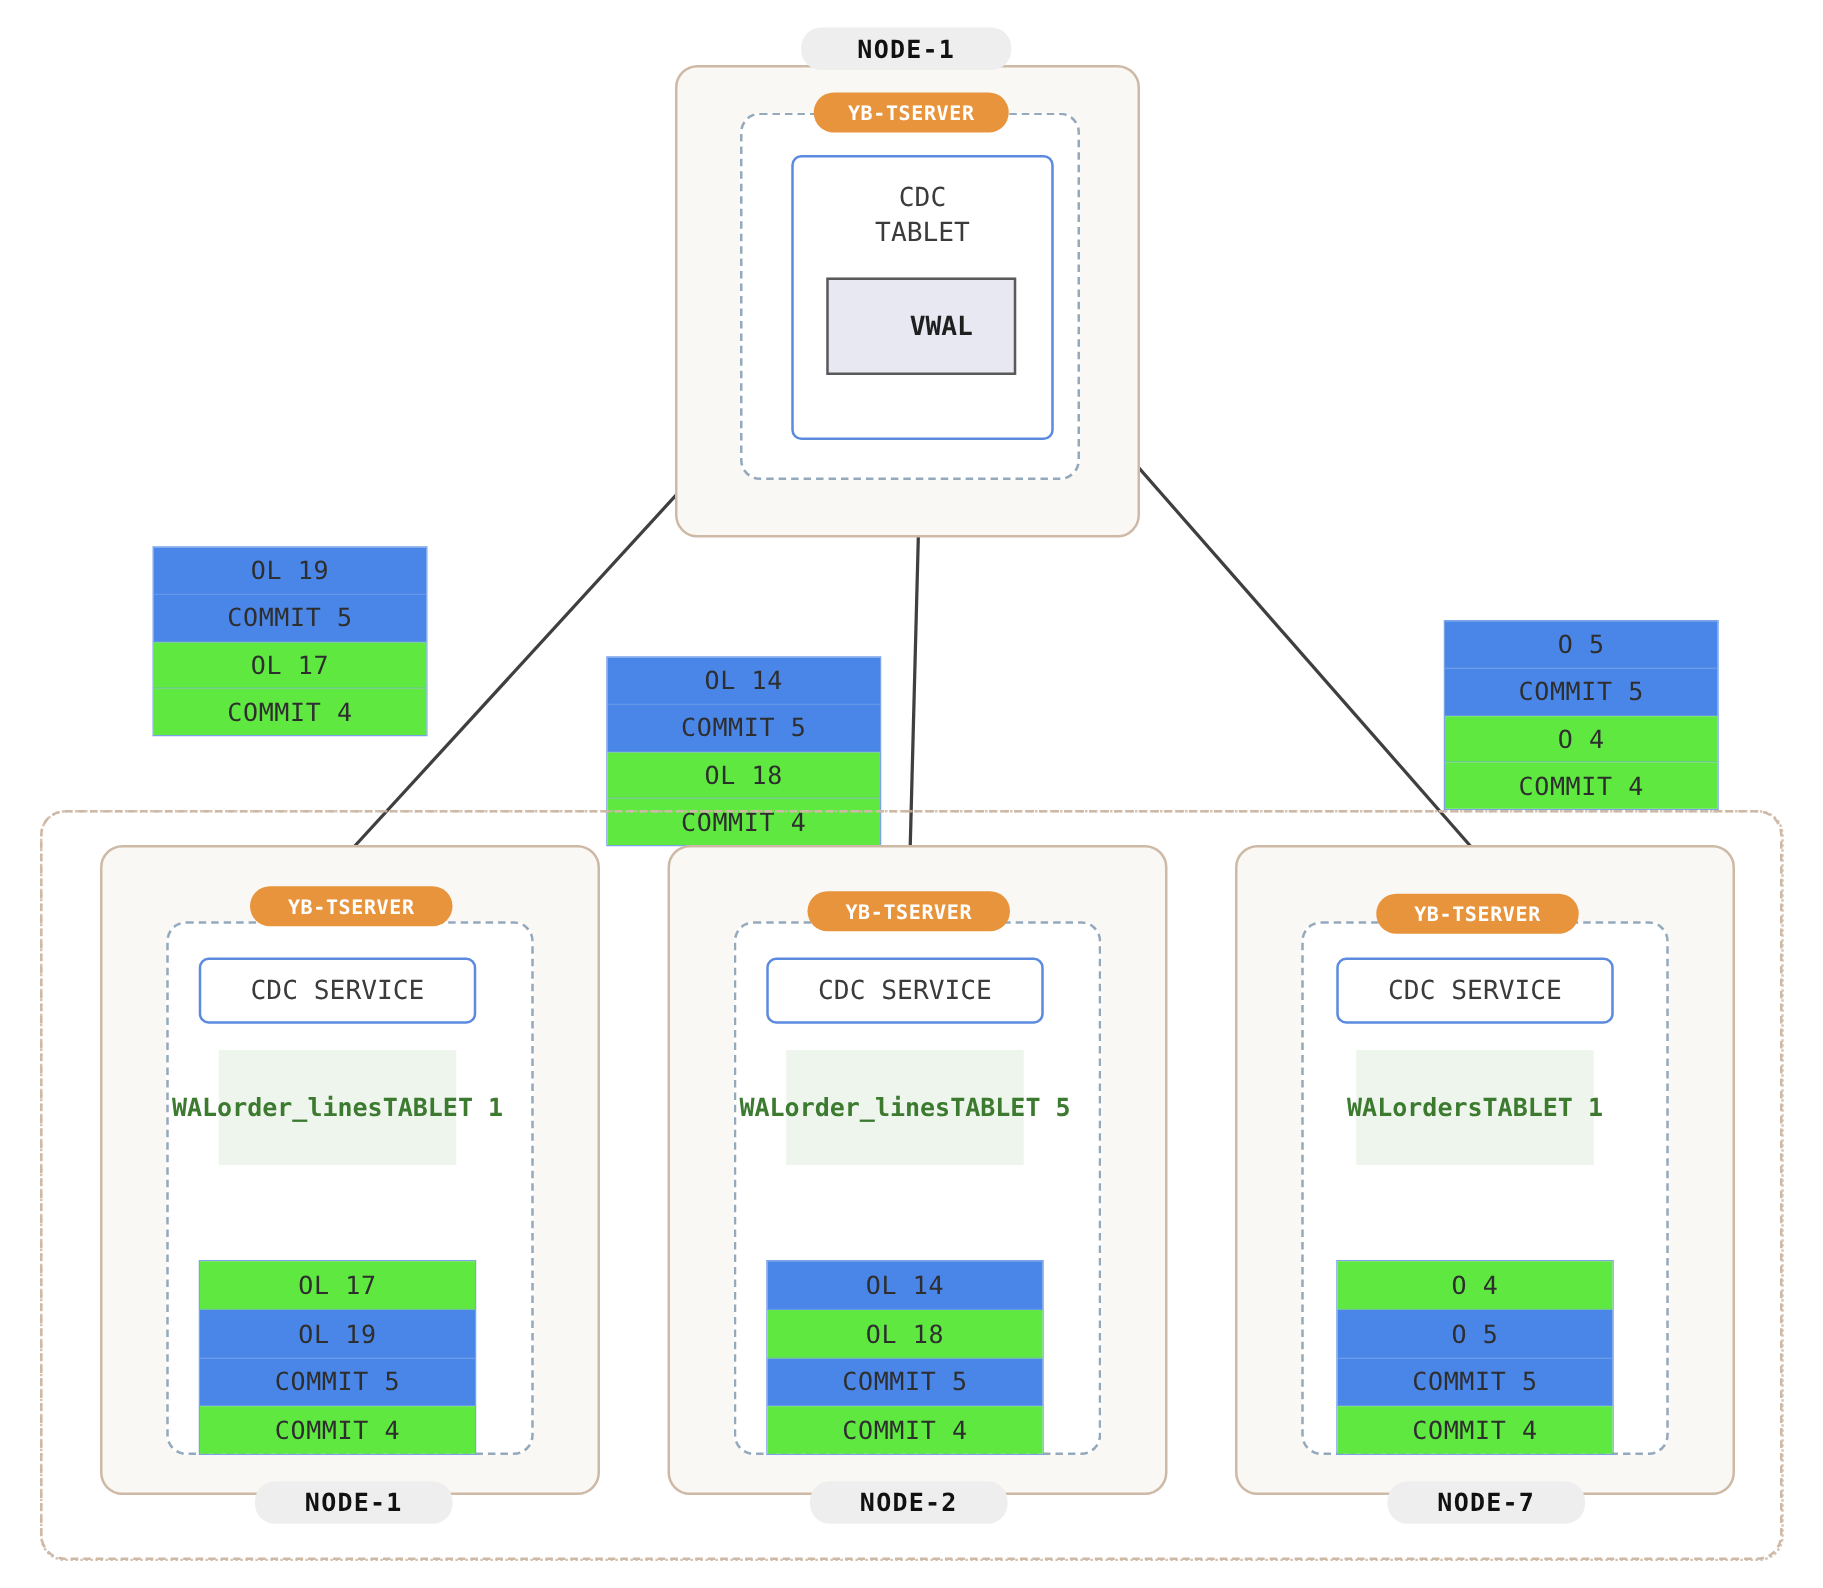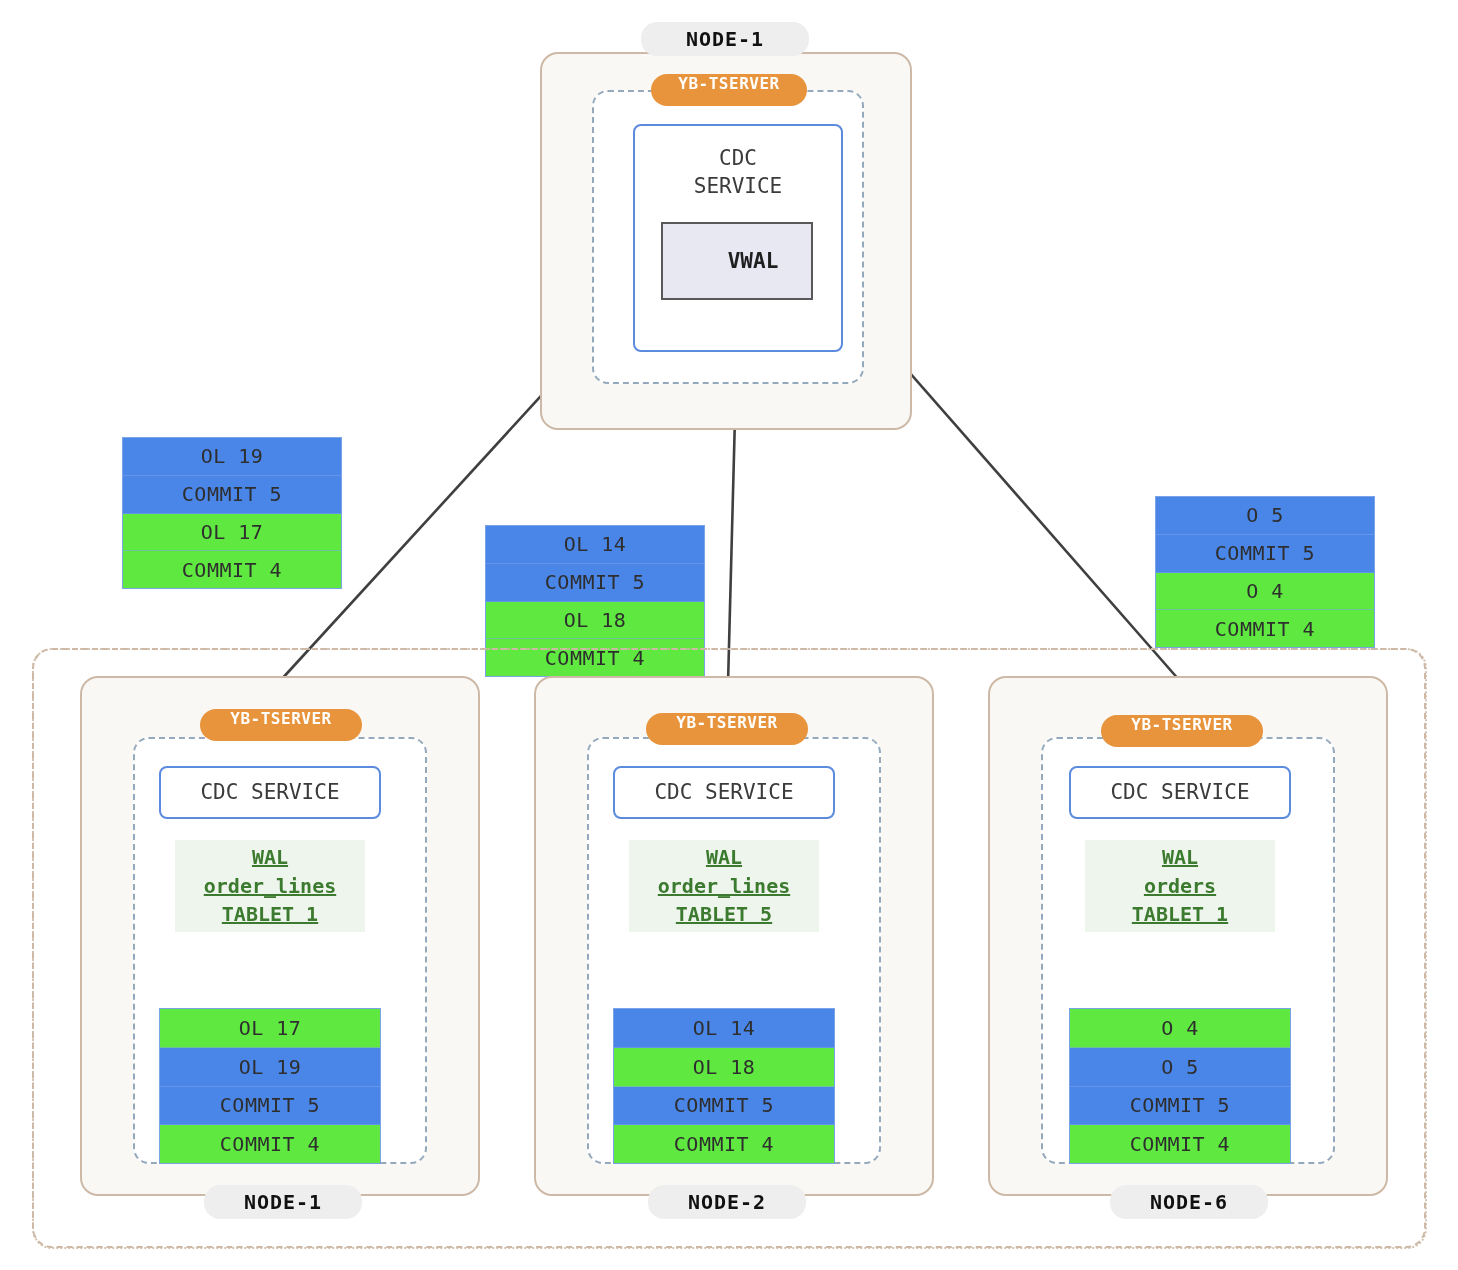--- a/index.html
+++ b/index.html
@@ -42,21 +42,21 @@
     border-radius: 16px;
   }
   .tserver-pill {
     position: absolute;
     background: #e8943c;
     color: #ffffff;
     border-radius: 16px;
     font-weight: bold;
     font-size: 16px;
     letter-spacing: 0.5px;
-    display: flex; justify-content: center;
+    display: flex; align-items: center; justify-content: center;
     height: 32px;
     z-index: 7;
   }
   
   .cdc-box {
     position: absolute;
     background: #ffffff;
     border: 2px solid #5b8ade;
     border-radius: 8px;
     display: flex; align-items: center; justify-content: center;
@@ -80,24 +80,23 @@
     padding-left: 32px;
   }
   
   .wal-box {
     position: absolute;
     background: #eef5ec;
     color: #3b7a2f;
     font-weight: bold;
     font-size: 20px;
     line-height: 1.42;
-    display: flex; flex-direction: column;
+    display: flex; flex-direction: row;
     align-items: center; justify-content: center;
     text-align: center;
-    text-decoration: underline;
   }
   .wal-line { white-space: pre; }
   
   .stack {
     position: absolute;
     border: 1.5px solid #7aa3e8;
     display: flex; flex-direction: column; margin-top: 44px;
   }
   .stack .rec {
     flex: 1 1 0;
@@ -148,21 +147,21 @@
     <span>NODE-1</span>
   </div>
 
   <div class="tserver-panel" style="left:592px; top:90px; width:272px; height:294px;"></div>
   <div class="tserver-pill" style="left:651px; top:74px; width:156px;">
     <span>YB-TSERVER</span>
   </div>
 
   <div class="cdc-box tall" style="left:633px; top:124px; width:210px; height:228px;">
     <span>CDC
-SERVICE</span>
+TABLET</span>
   </div>
 
   <div class="vwal-box" style="left:661px; top:222px; width:152px; height:78px;">
     <span>VWAL</span>
   </div>
 
   <div class="stack" style="left:122px; top:393px; width:220px; height:152px;">
     <div class="rec blue">OL 19</div>
     <div class="rec blue">COMMIT 5</div>
     <div class="rec green">OL 17</div>
@@ -244,16 +243,16 @@
     <span class="wal-line">orders</span>
     <span class="wal-line">TABLET 1</span>
   </div>
   <div class="stack" style="left:1069px; top:964px; width:222px; height:156px;">
     <div class="rec green">O 4</div>
     <div class="rec blue">O 5</div>
     <div class="rec blue">COMMIT 5</div>
     <div class="rec green">COMMIT 4</div>
   </div>
   <div class="node-pill" style="left:1110px; top:1185px; width:158px;">
-    <span>NODE-6</span>
+    <span>NODE-7</span>
   </div>
 
 </div>
 
 </body></html>

